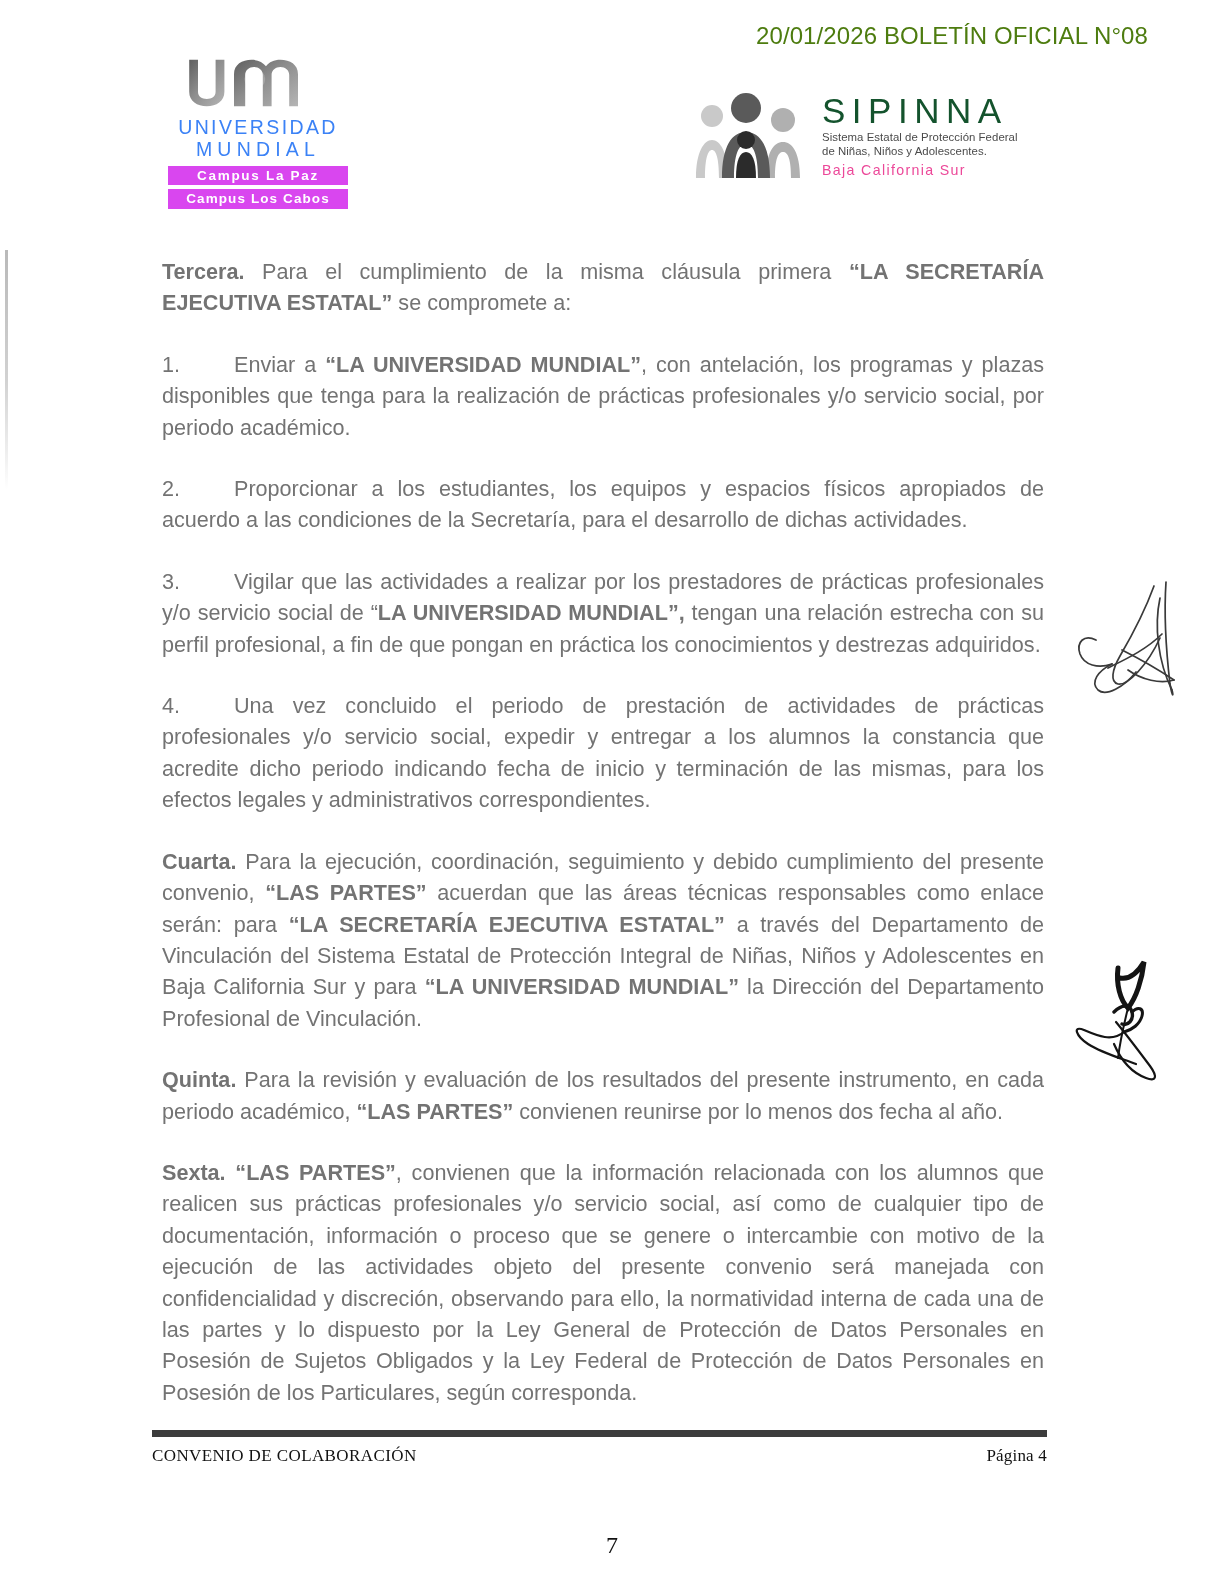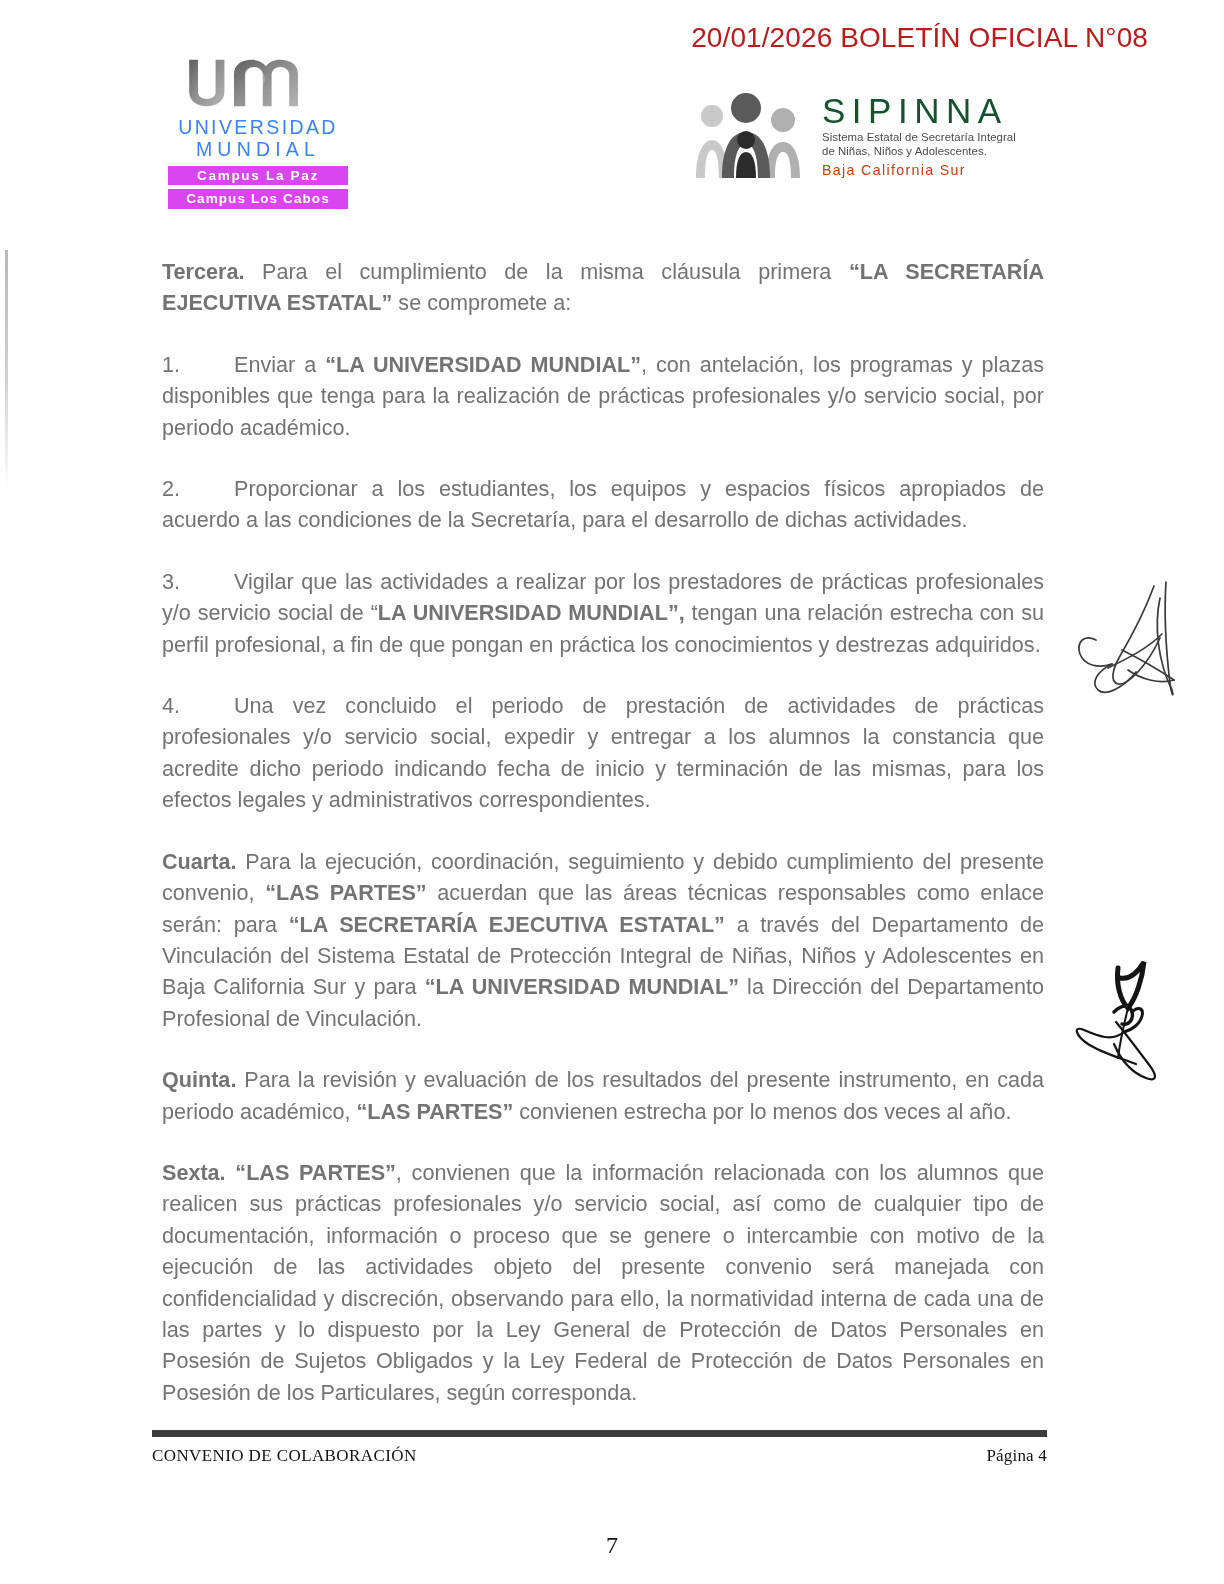--- a/index.html
+++ b/index.html
@@ -27,23 +27,23 @@
     background: linear-gradient(to bottom, #b9b9b9 0%, #d2d2d2 55%, #f2f2f2 88%, #ffffff 100%);
   }
 
   
   .doc-header {
     position: absolute;
     top: 22px;
     left: 0;
     right: 76px;
     text-align: right;
-    font-size: 28px;
+    font-size: 24px;
     letter-spacing: 0.1px;
-    color: #b91c1c;
+    color: #4d7c0f;
   }
 
   
   .logo-row {
     position: absolute;
     top: 52px;
     left: 0;
     width: 1224px;
     height: 190px;
   }
@@ -102,21 +102,21 @@
   }
   .sip-sub {
     font-size: 11.4px;
     color: #4a4a4a;
     line-height: 1.22;
     margin-top: 3px;
     letter-spacing: 0.05px;
   }
   .sip-state {
     font-size: 14.2px;
-    color: #c2410c;
+    color: #ec4899;
     letter-spacing: 1.35px;
     margin-top: 3px;
   }
 
   
   .body-col {
     position: absolute;
     left: 162px;
     top: 256px;
     width: 882px;
@@ -226,21 +226,21 @@
 
       <circle cx="56" cy="18" r="15" fill="#5a5a5a"></circle>
       <path d="M32 88 C32 56 42 42 56 42 C70 42 80 56 80 88 L68 88 C68 64 63 54 56 54 C49 54 44 64 44 88 Z" fill="#5a5a5a"></path>
 
       <circle cx="56" cy="50" r="9" fill="#2b2b2b"></circle>
       <path d="M46 88 C46 70 50 62 56 62 C62 62 66 70 66 88 Z" fill="#2b2b2b"></path>
     </svg>
     <div class="sip-text">
       <div class="sip-title">SIPINNA</div>
       <div class="sip-sub">
-        <span>Sistema Estatal de Secretaría Integral</span><br>
+        <span>Sistema Estatal de Protección Federal</span><br>
         <span>de Niñas, Niños y Adolescentes.</span>
       </div>
       <div class="sip-state">Baja California Sur</div>
     </div>
   </div>
 
 </div>
 
 <div class="body-col">
 
@@ -249,21 +249,21 @@
   <p class="para gap-md"><span class="num">1.</span><span>Enviar a </span><b>“LA UNIVERSIDAD MUNDIAL”</b><span>, con antelación, los programas y plazas disponibles que tenga para la realización de prácticas profesionales y/o servicio social, por periodo académico.</span></p>
 
   <p class="para gap-md"><span class="num">2.</span><span>Proporcionar a los estudiantes, los equipos y espacios físicos apropiados de acuerdo a las condiciones de la Secretaría, para el desarrollo de dichas actividades.</span></p>
 
   <p class="para gap-md"><span class="num">3.</span><span>Vigilar que las actividades a realizar por los prestadores de prácticas profesionales y/o servicio social de “</span><b>LA UNIVERSIDAD MUNDIAL”,</b><span> tengan una relación estrecha con su perfil profesional, a fin de que pongan en práctica los conocimientos y destrezas adquiridos.</span></p>
 
   <p class="para gap-md"><span class="num">4.</span><span>Una vez concluido el periodo de prestación de actividades de prácticas profesionales y/o servicio social, expedir y entregar a los alumnos la constancia que acredite dicho periodo indicando fecha de inicio y terminación de las mismas, para los efectos legales y administrativos correspondientes.</span></p>
 
   <p class="para gap-md"><b class="lead">Cuarta.</b><span> Para la ejecución, coordinación, seguimiento y debido cumplimiento del presente convenio, </span><b>“LAS PARTES”</b><span> acuerdan que las áreas técnicas responsables como enlace serán: para </span><b>“LA SECRETARÍA EJECUTIVA ESTATAL”</b><span> a través del Departamento de Vinculación del Sistema Estatal de Protección Integral de Niñas, Niños y Adolescentes en Baja California Sur y para </span><b>“LA UNIVERSIDAD MUNDIAL”</b><span> la Dirección del Departamento Profesional de Vinculación.</span></p>
 
-  <p class="para gap-md"><b class="lead">Quinta.</b><span> Para la revisión y evaluación de los resultados del presente instrumento, en cada periodo académico, </span><b>“LAS PARTES”</b><span> convienen estrecha por lo menos dos veces al año.</span></p>
+  <p class="para gap-md"><b class="lead">Quinta.</b><span> Para la revisión y evaluación de los resultados del presente instrumento, en cada periodo académico, </span><b>“LAS PARTES”</b><span> convienen reunirse por lo menos dos fecha al año.</span></p>
 
   <p class="para"><b class="lead">Sexta.</b><span> </span><b>“LAS PARTES”</b><span>, convienen que la información relacionada con los alumnos que realicen sus prácticas profesionales y/o servicio social,  así como de cualquier tipo de documentación, información o proceso que se genere o intercambie con motivo de la ejecución de las actividades objeto del presente convenio será manejada con confidencialidad y discreción, observando para ello, la normatividad interna de cada una de las partes y lo dispuesto por la Ley General de Protección de Datos Personales en Posesión de Sujetos Obligados y la Ley Federal de Protección de Datos Personales en Posesión de los Particulares, según corresponda.</span></p>
 
 </div>
 
 <svg class="sig sig-1" viewBox="0 0 140 132">
   <g fill="none" stroke="#3a3a3a" stroke-width="1.7" stroke-linecap="round">
     <path d="M34 68 C22 62 14 70 18 82 C22 93 36 97 50 92"></path>
     <path d="M50 92 C36 99 28 110 36 118 C44 125 62 115 74 100"></path>
     <path d="M92 14 C84 36 72 60 58 84 C50 98 48 110 56 112 C66 114 86 92 98 66"></path>

